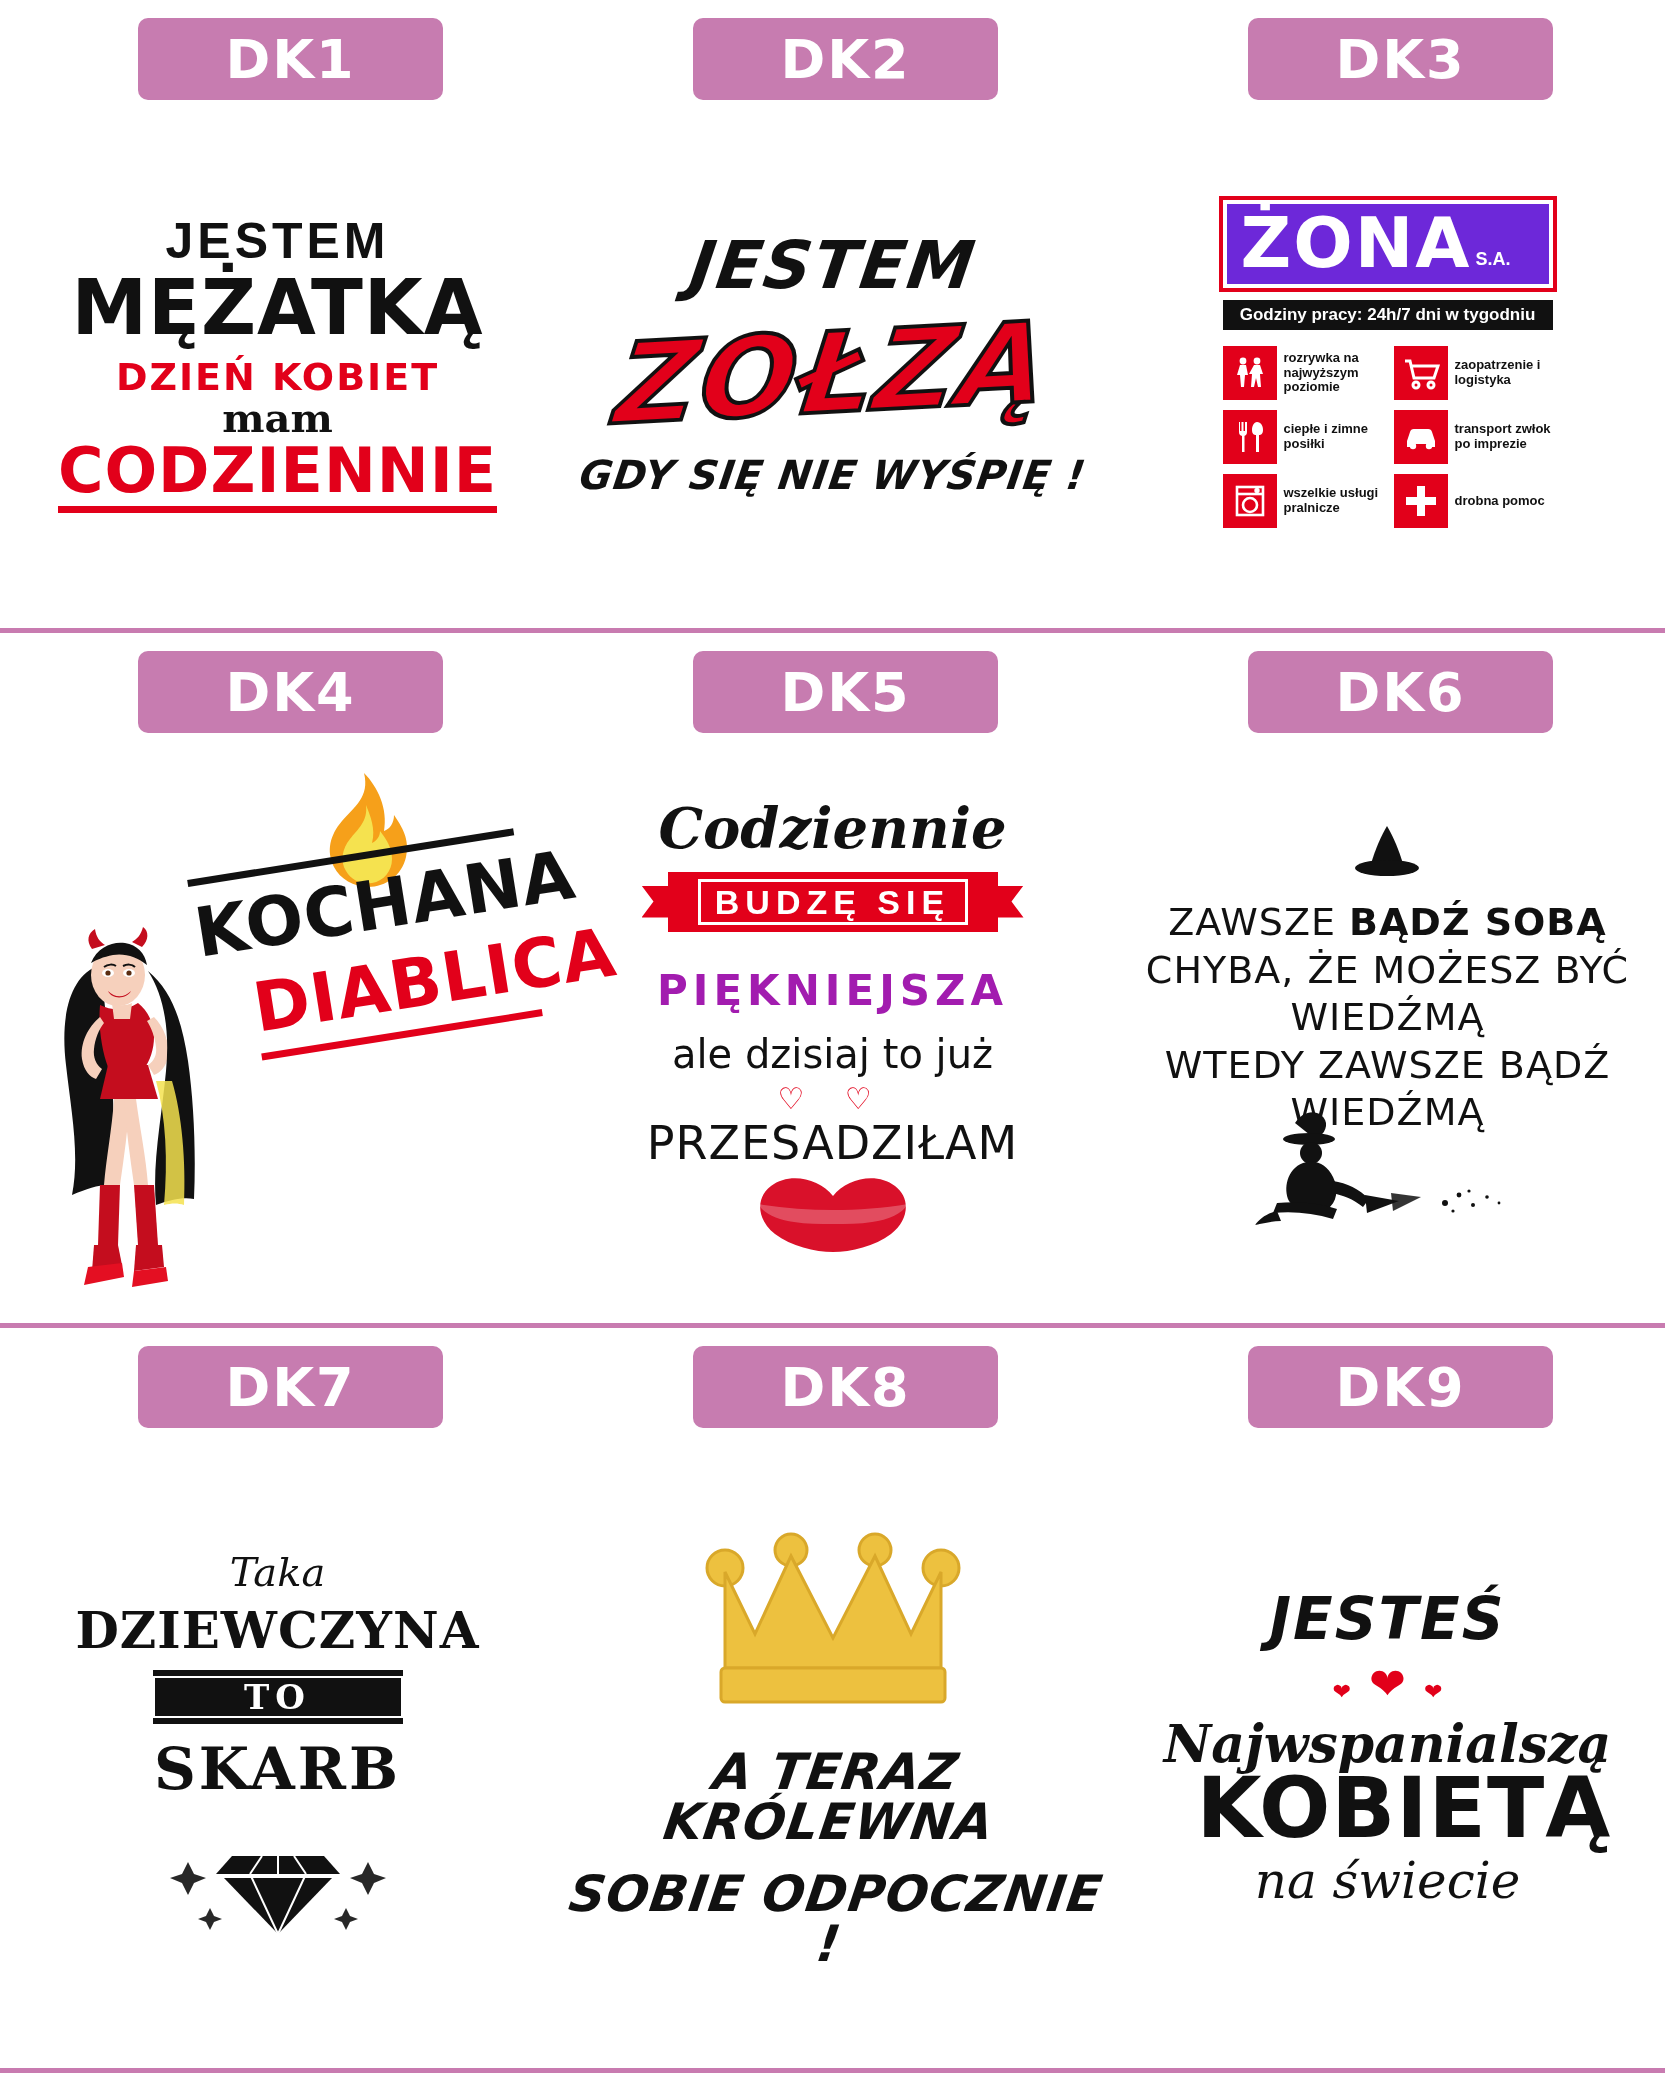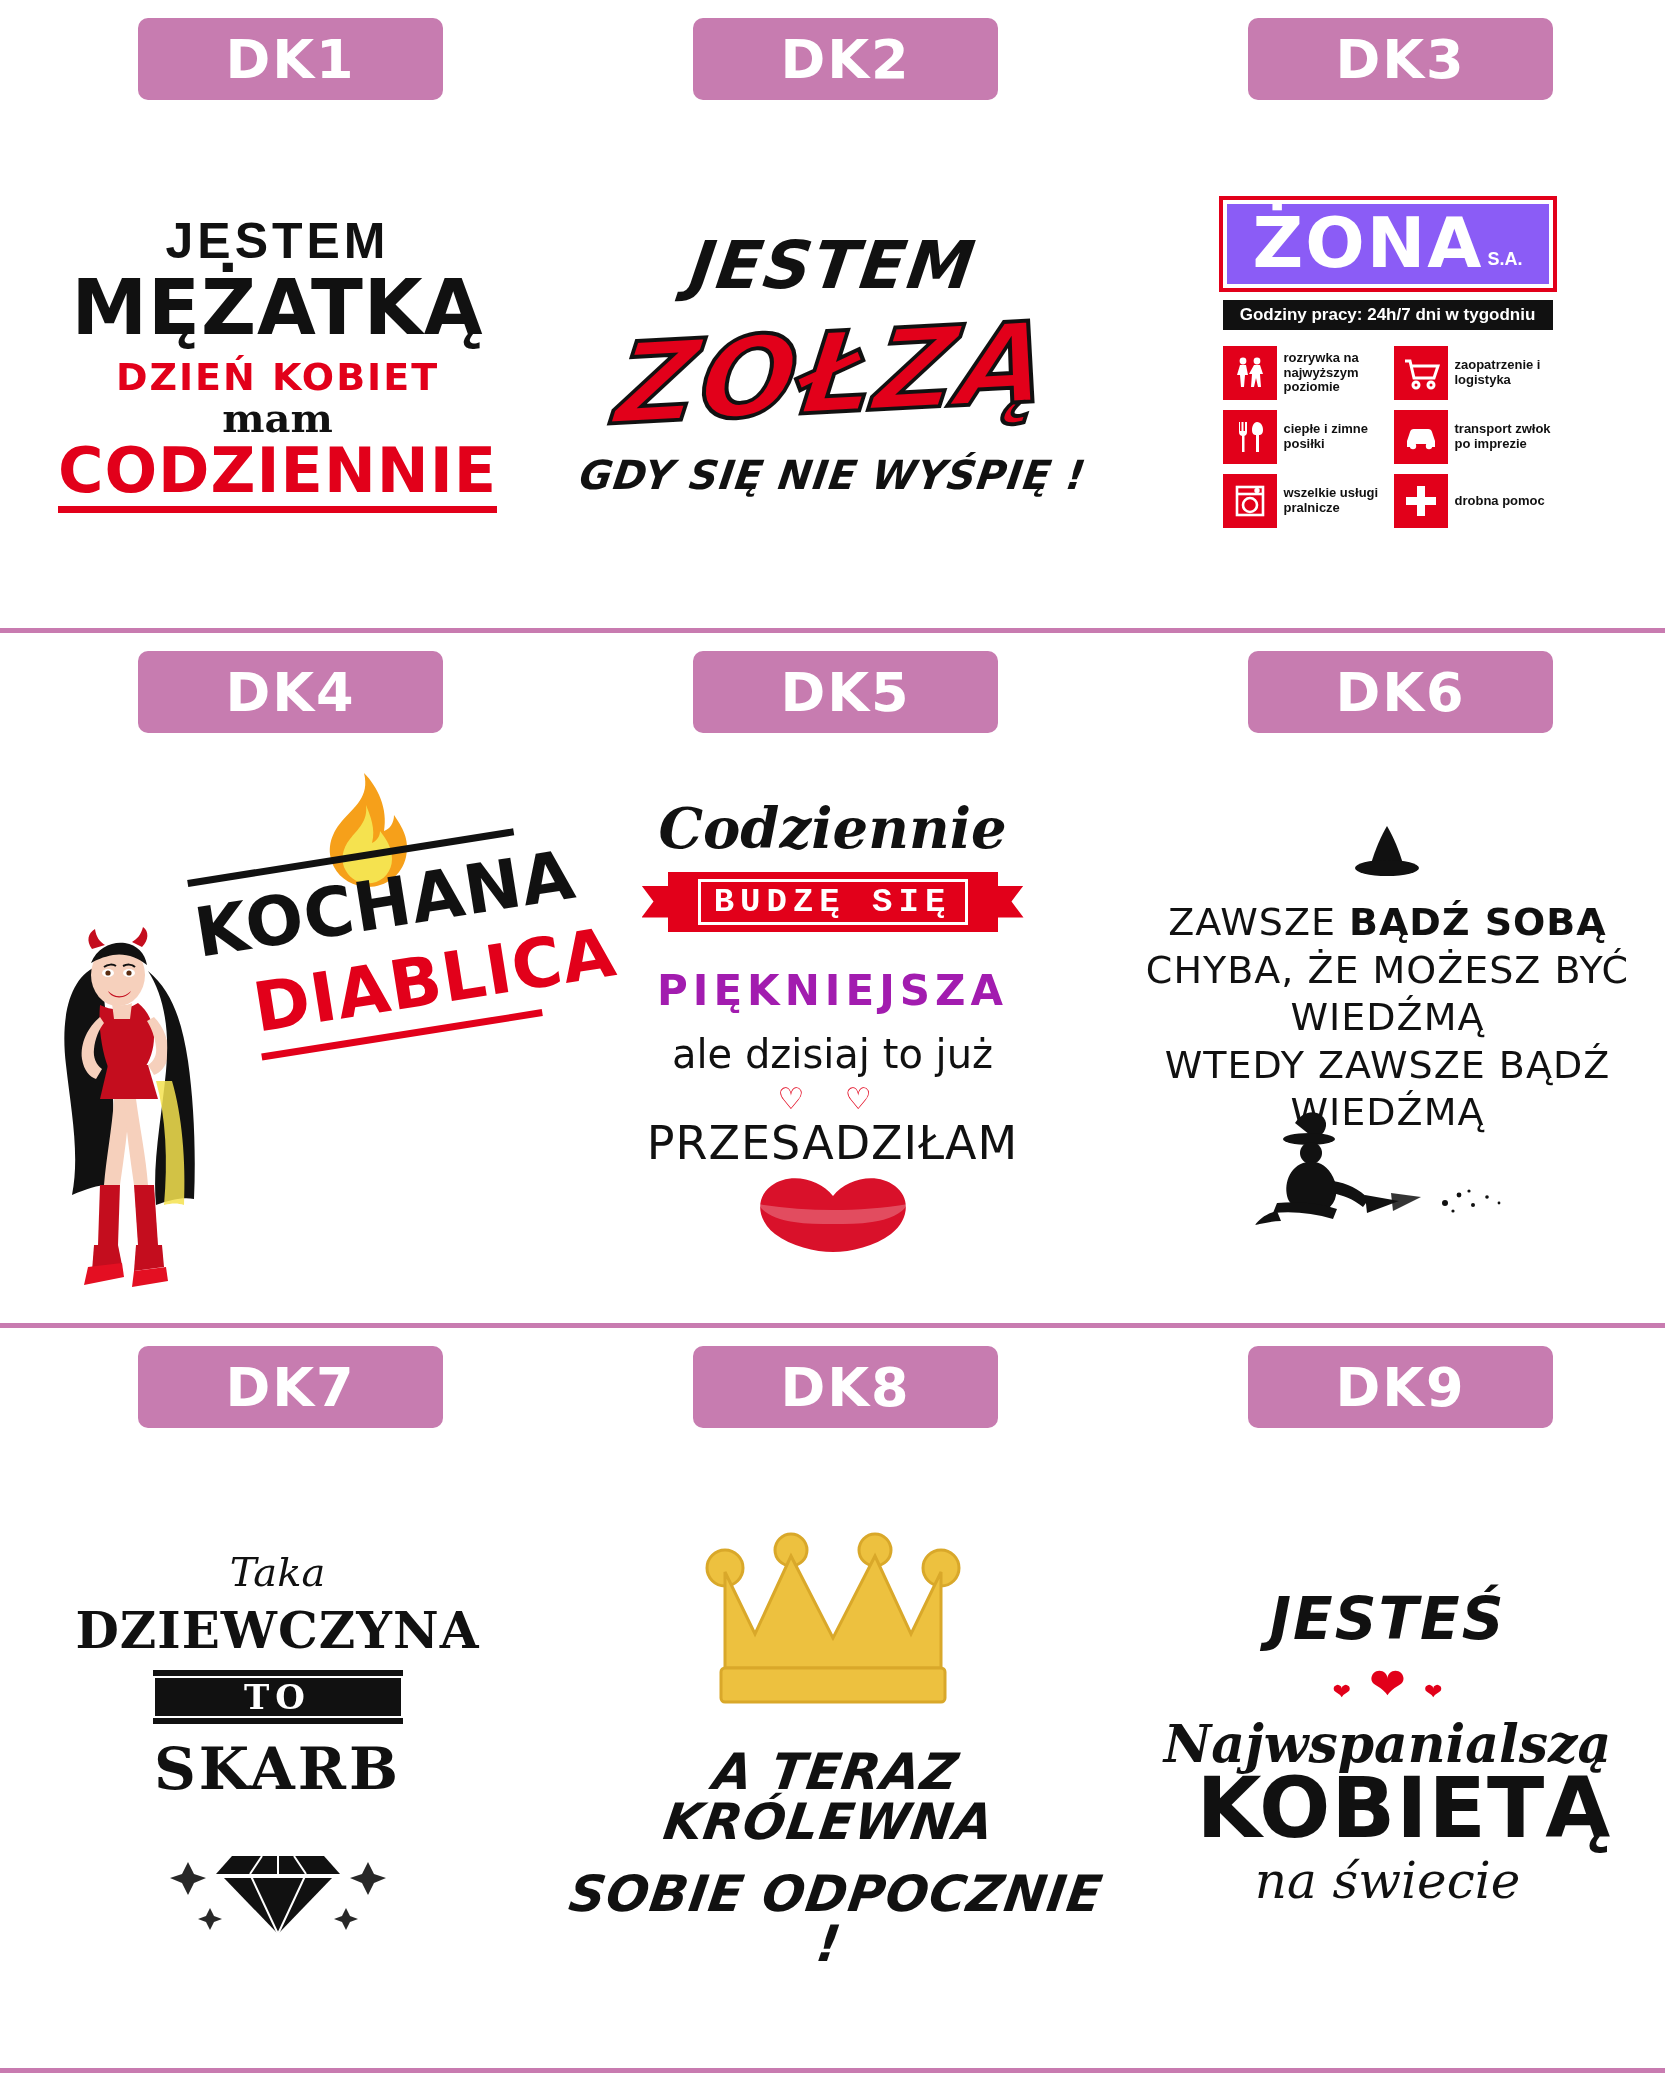--- a/index.html
+++ b/index.html
@@ -105,22 +105,22 @@
   }
   .dk2 .l3 {
     font-size: 40px; font-weight: bold; font-style: italic; color: #111;
     letter-spacing: 1px; font-family: "DejaVu Sans", sans-serif;
     transform: skewX(-8deg);
   }
 
   
   .dk3 { width: 330px; }
   .dk3 .zona {
-    background: #8b5cf6; border: 4px solid #fff; outline: 4px solid #e2001a;
-    display: flex; align-items: flex-end; justify-content: center;
+    background: #6d28d9; border: 4px solid #fff; outline: 4px solid #e2001a;
+    display: flex; align-items: flex-end; justify-content: flex-start;
     padding: 4px 14px 6px 14px;
   }
   .dk3 .zona .big {
     color: #fff; font-size: 70px; font-weight: bold; letter-spacing: 2px;
     font-family: "DejaVu Sans", sans-serif; line-height: 1;
   }
   .dk3 .zona .sa {
     color: #fff; font-size: 18px; font-weight: bold; margin-left: 4px;
     margin-bottom: 8px;
   }
@@ -167,21 +167,21 @@
   
   .dk5 { text-align: center; line-height: 1; }
   .dk5 .l1 {
     font-size: 56px; font-family: "DejaVu Serif", serif; font-weight: bold;
     font-style: italic; color: #111;
   }
   .dk5 .ribbon {
     margin: 16px auto 0 auto; background: #e2001a; color: #fff;
     font-size: 34px; font-weight: bold; letter-spacing: 6px;
     padding: 7px 30px; position: relative; width: 330px;
-    font-family: Liberation Mono, monospace;
+    font-family: Liberation Sans, sans-serif;
   }
   .dk5 .ribbon .inner {
     border: 3px solid #fff; padding: 3px 0;
   }
   .dk5 .ribbon:before, .dk5 .ribbon:after {
     content: ""; position: absolute; top: 14px; width: 30px; height: 32px;
     background: #e2001a;
   }
   .dk5 .ribbon:before { left: -26px; clip-path: polygon(0 0,100% 0,100% 100%,0 100%,12px 50%); }
   .dk5 .ribbon:after { right: -26px; clip-path: polygon(0 0,100% 0,calc(100% - 12px) 50%,100% 100%,0 100%); }

